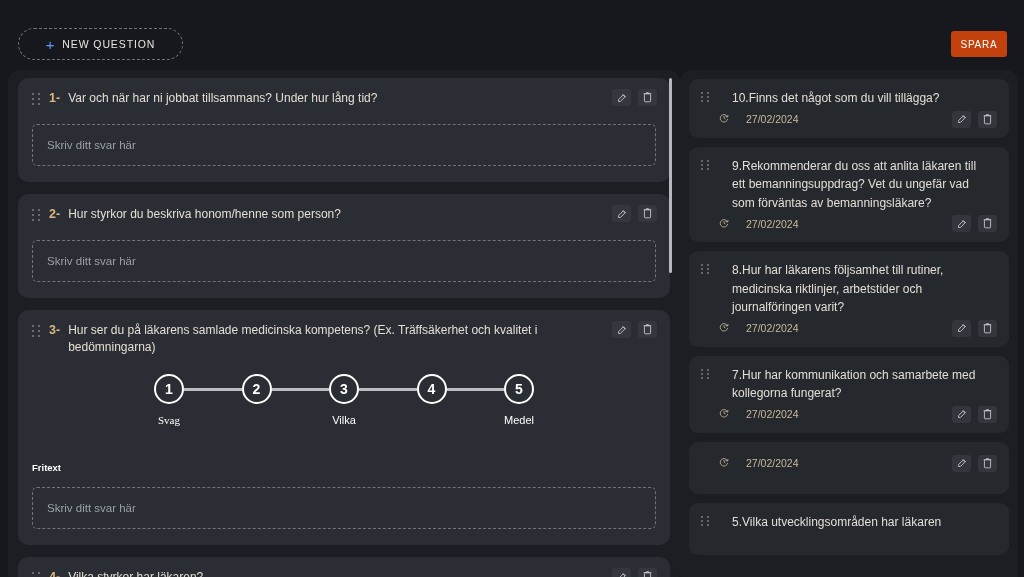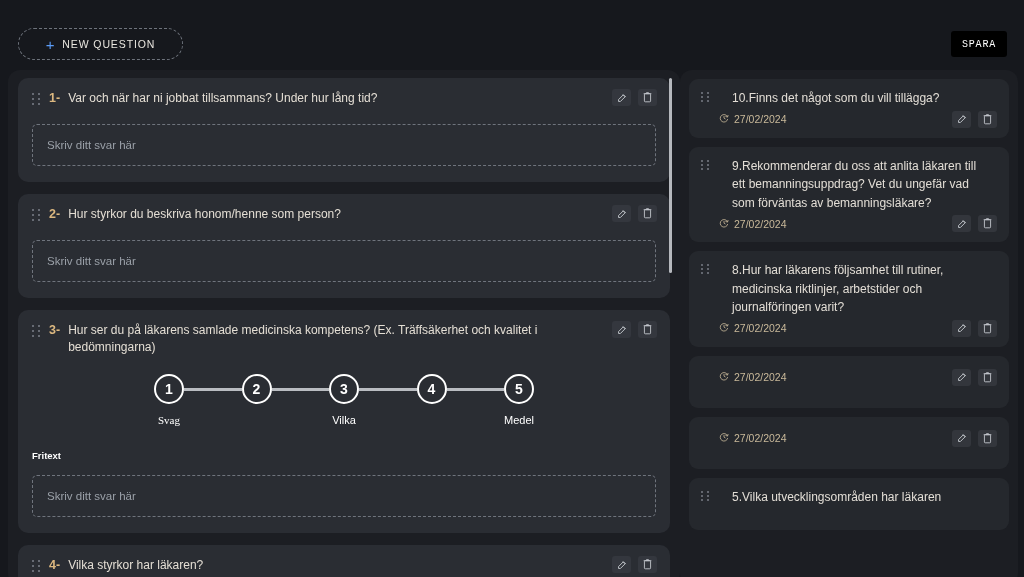--- a/index.html
+++ b/index.html
@@ -53,28 +53,28 @@
     line-height: 1;
     font-weight: 400;
   }
 
   .save-btn {
     position: absolute;
     right: 17px;
     top: 31px;
     width: 56px;
     height: 26px;
-    background: #000000;
+    background: #c2410c;
     border: none;
     border-radius: 3px;
     color: #ffffff;
     font-size: 10px;
     letter-spacing: 0.8px;
     cursor: pointer;
-    font-family: Liberation Mono, monospace;
+    font-family: Liberation Sans, sans-serif;
   }
 
   
   .main-panel {
     position: absolute;
     left: 8px;
     top: 70px;
     width: 672px;
     height: 515px;
     background: #1c1e23;
@@ -219,21 +219,21 @@
     transform: translateX(-50%);
   }
   .lbl-0 { left: 15px; font-family: Liberation Serif, serif; }
   .lbl-2 { left: 190px; }
   .lbl-4 { left: 365px; }
 
   .fritext-label {
     color: #ffffff;
     font-size: 9.5px;
     font-weight: bold;
-    margin-top: 20px;
+    margin-top: 32px;
     margin-bottom: 5px;
   }
 
   
   .main-scrollbar {
     position: absolute;
     right: 8px;
     top: 8px;
     width: 3px;
     height: 195px;
@@ -295,21 +295,21 @@
   .s-bottom {
     display: flex;
     align-items: center;
     justify-content: space-between;
     margin-top: 3px;
     padding-left: 18px;
   }
   .s-date {
     display: flex;
     align-items: center;
-    gap: 5px;
+    gap: 17px;
     color: #c9b99a;
     font-size: 10.5px;
   }
   .s-actions {
     display: flex;
     gap: 7px;
   }
   .s-icon-btn {
     width: 19px;
     height: 17px;
@@ -598,20 +598,31 @@
                 <svg width="9" height="11" viewBox="0 0 14 17" fill="none" stroke="#cfd3d8" stroke-width="1.3">
                   <rect x="2.2" y="2.6" width="9.6" height="12.6" rx="1.4"></rect>
                   <path d="M1 2.6 H13"></path>
                   <path d="M5 1 H9"></path>
                 </svg>
               </button>
             </span>
           </div>
         </div>
         <div class="s-card">
+          <div class="s-top">
+            <span class="s-handle">
+              <i></i>
+              <i></i>
+              <i></i>
+              <i></i>
+              <i></i>
+              <i></i>
+            </span>
+            <span class="s-text">7.Hur har kommunikation och samarbete med kollegorna fungerat?</span>
+          </div>
           <div class="s-bottom">
             <span class="s-date">
               <span><svg width="10" height="10" viewBox="0 0 16 16" fill="none" stroke="#c9b99a" stroke-width="1.3">
                   <path d="M13.6 6.3 A6 6 0 1 0 13.9 9.6"></path>
                   <path d="M14.6 3.2 L13.6 6.6 L10.4 5.5"></path>
                   <path d="M8 4.6 V8.2 L10.4 9.6"></path>
                 </svg></span>
               <span>27/02/2024</span>
             </span>
             <span class="s-actions">

